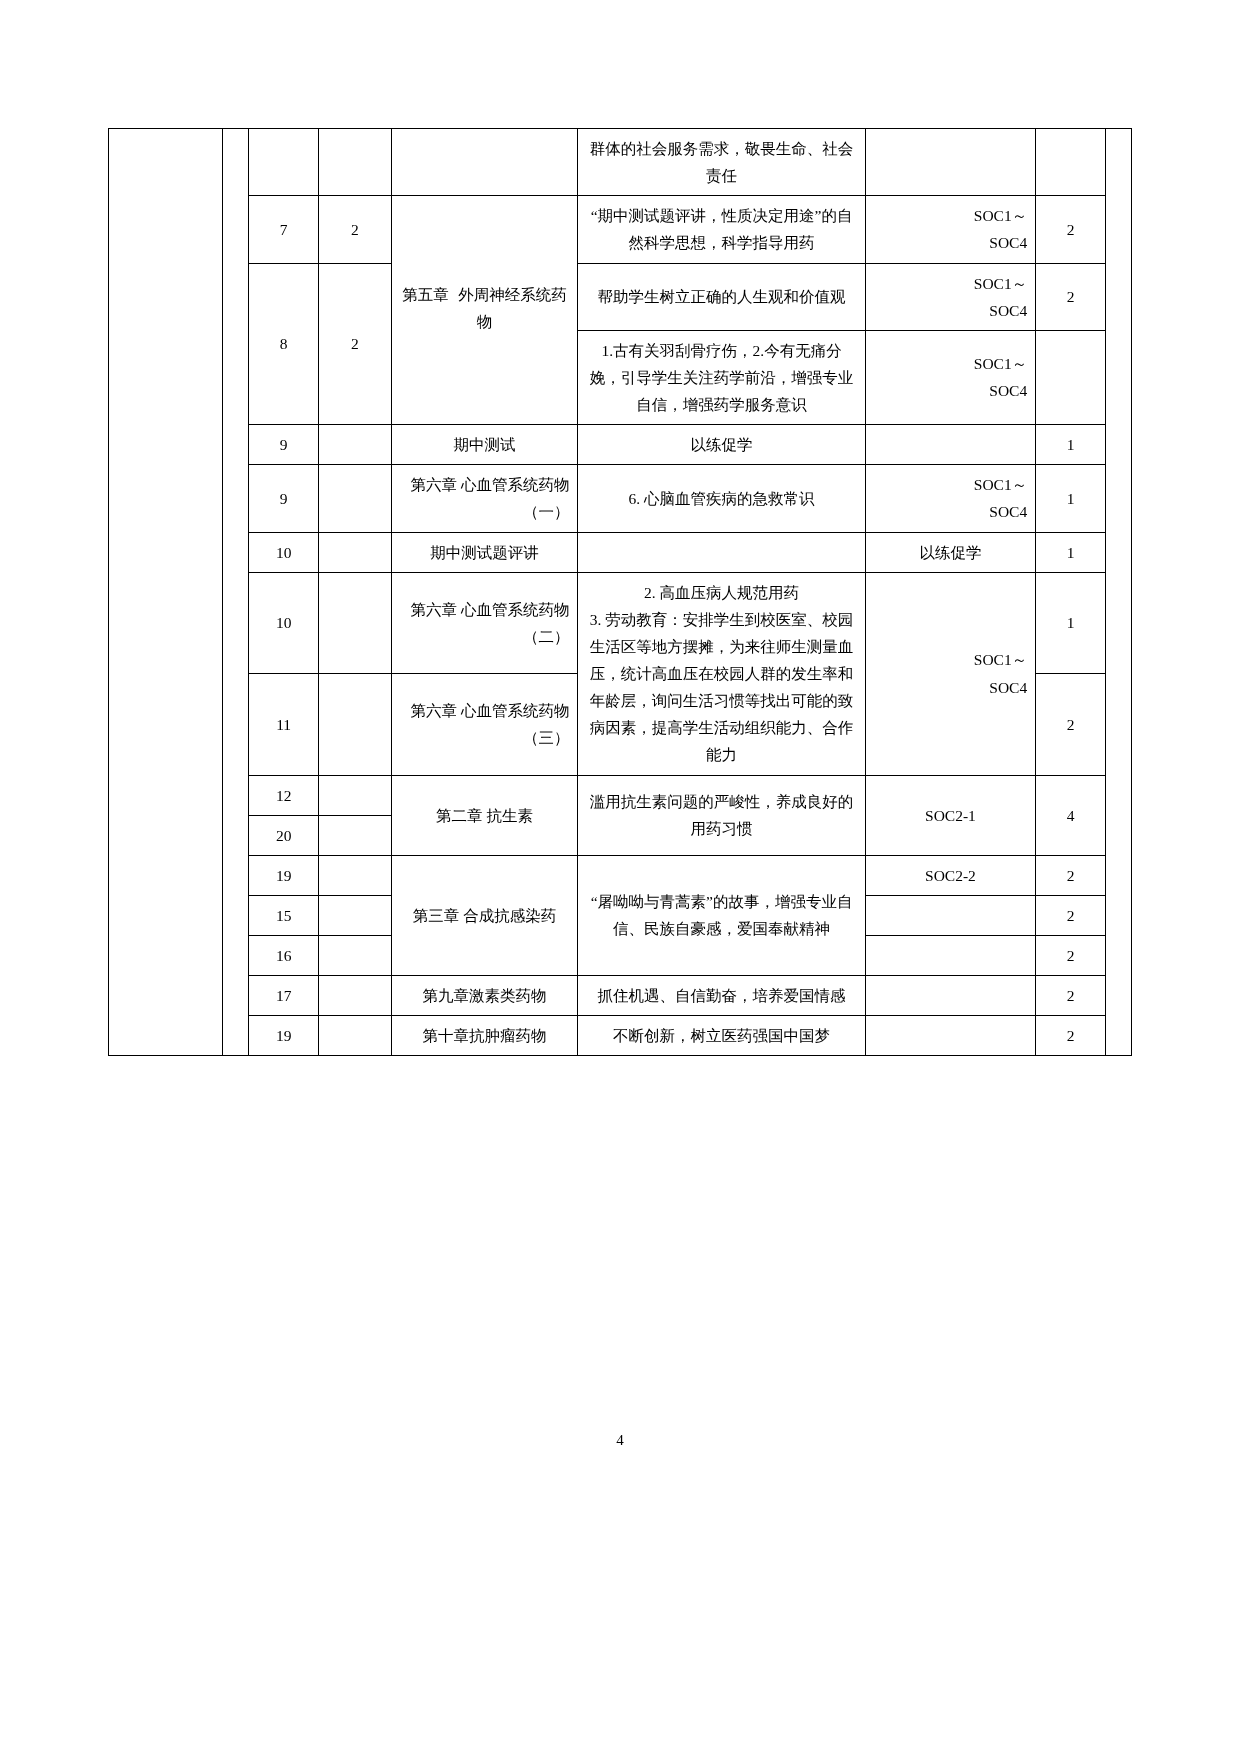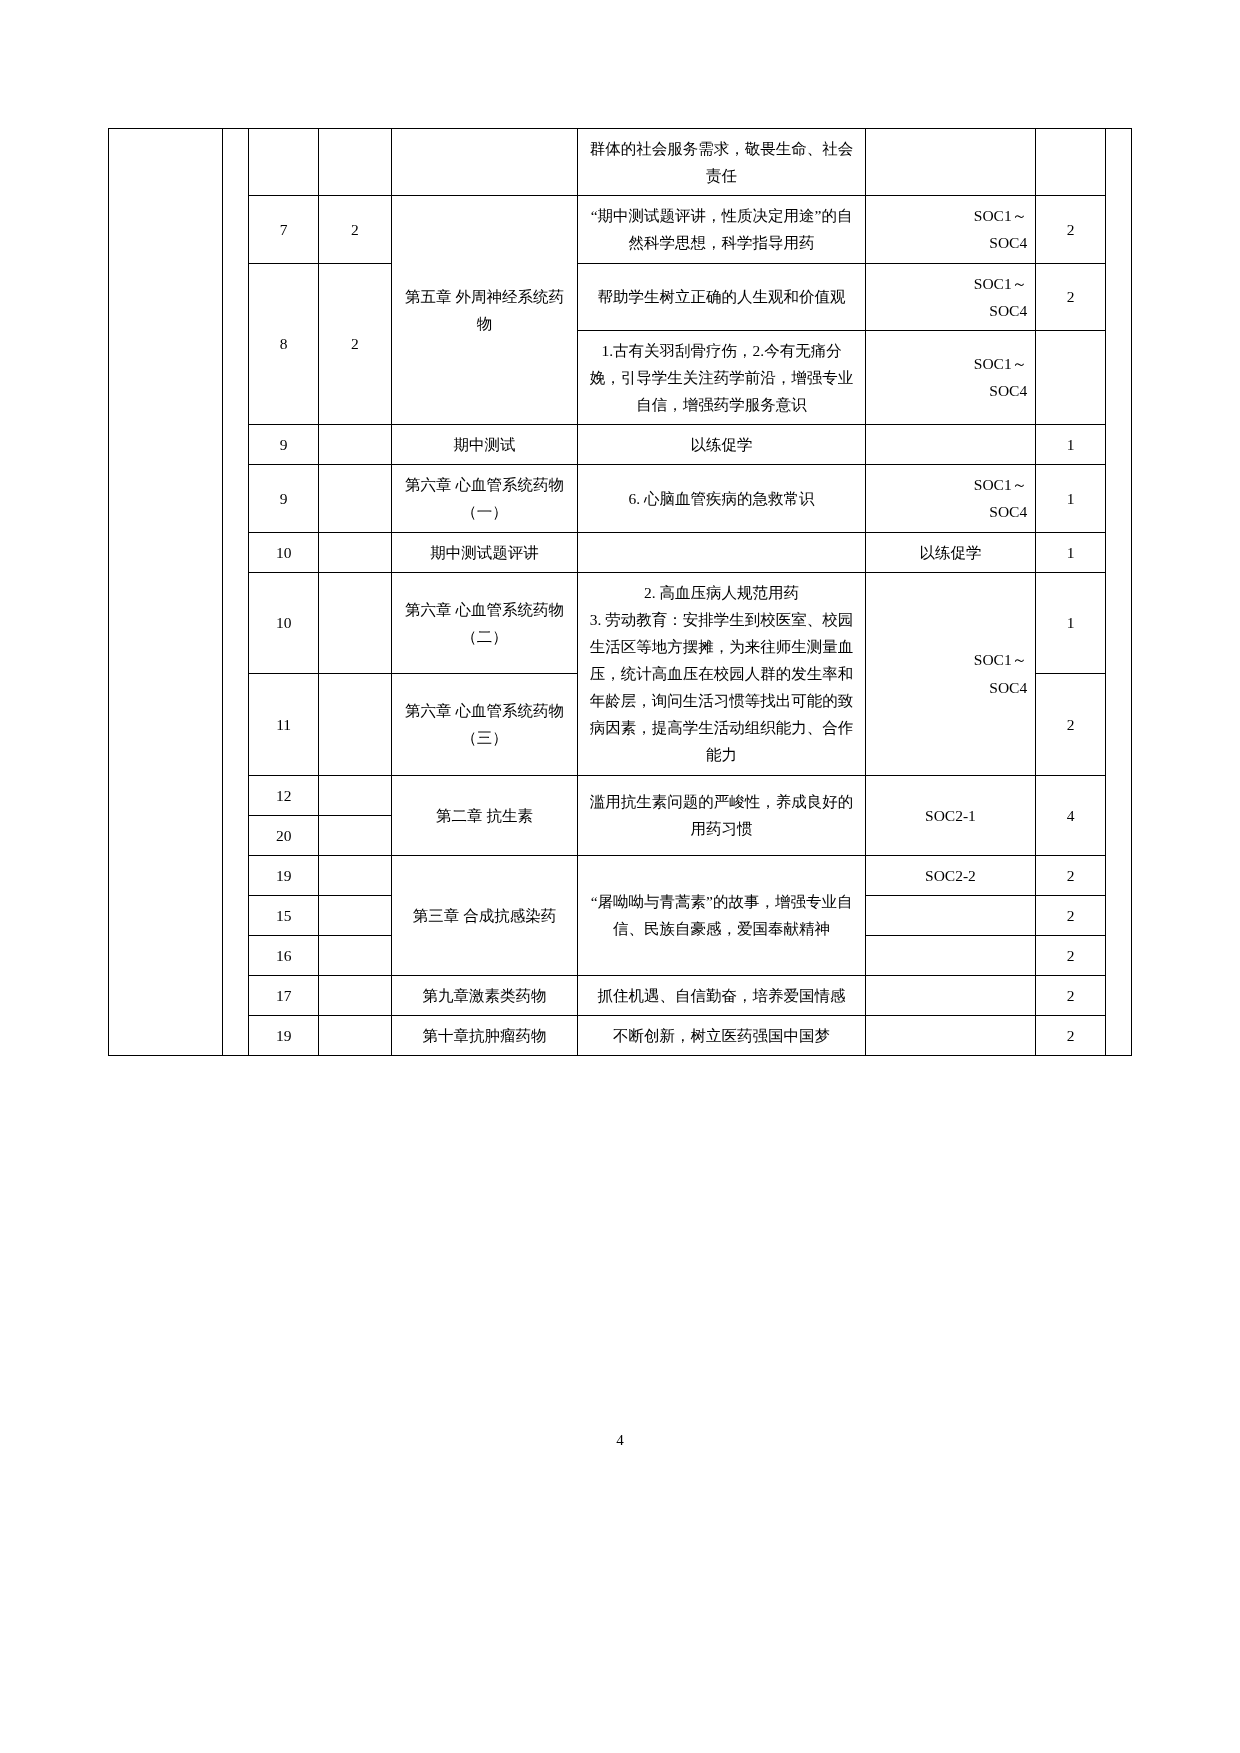--- a/index.html
+++ b/index.html
@@ -52,36 +52,38 @@
   .col-e { width: 160px; }
   .col-f { width: 246px; }
   .col-g { width: 146px; }
   .col-h { width: 60px; }
   .col-i { width: 22px; }
   td.text-just {
     text-align: left;
   }
   td.chapter {
     text-align: center;
+    font-family: Liberation Mono, monospace;
   }
   .soc-line {
     display: block;
     text-align: right;
   }
   .page-number {
     position: absolute;
     left: 0;
     right: 0;
     top: 1432px;
     text-align: center;
     font-size: 15px;
     font-family: "Liberation Serif", serif;
   }
   .cell-p {
     margin: 0;
+    text-align: right;
   }
 </style>
 </head>
 <body>
 
 <div class="page">
 
   <table class="doc-table">
     <colgroup>
       <col class="col-a">

